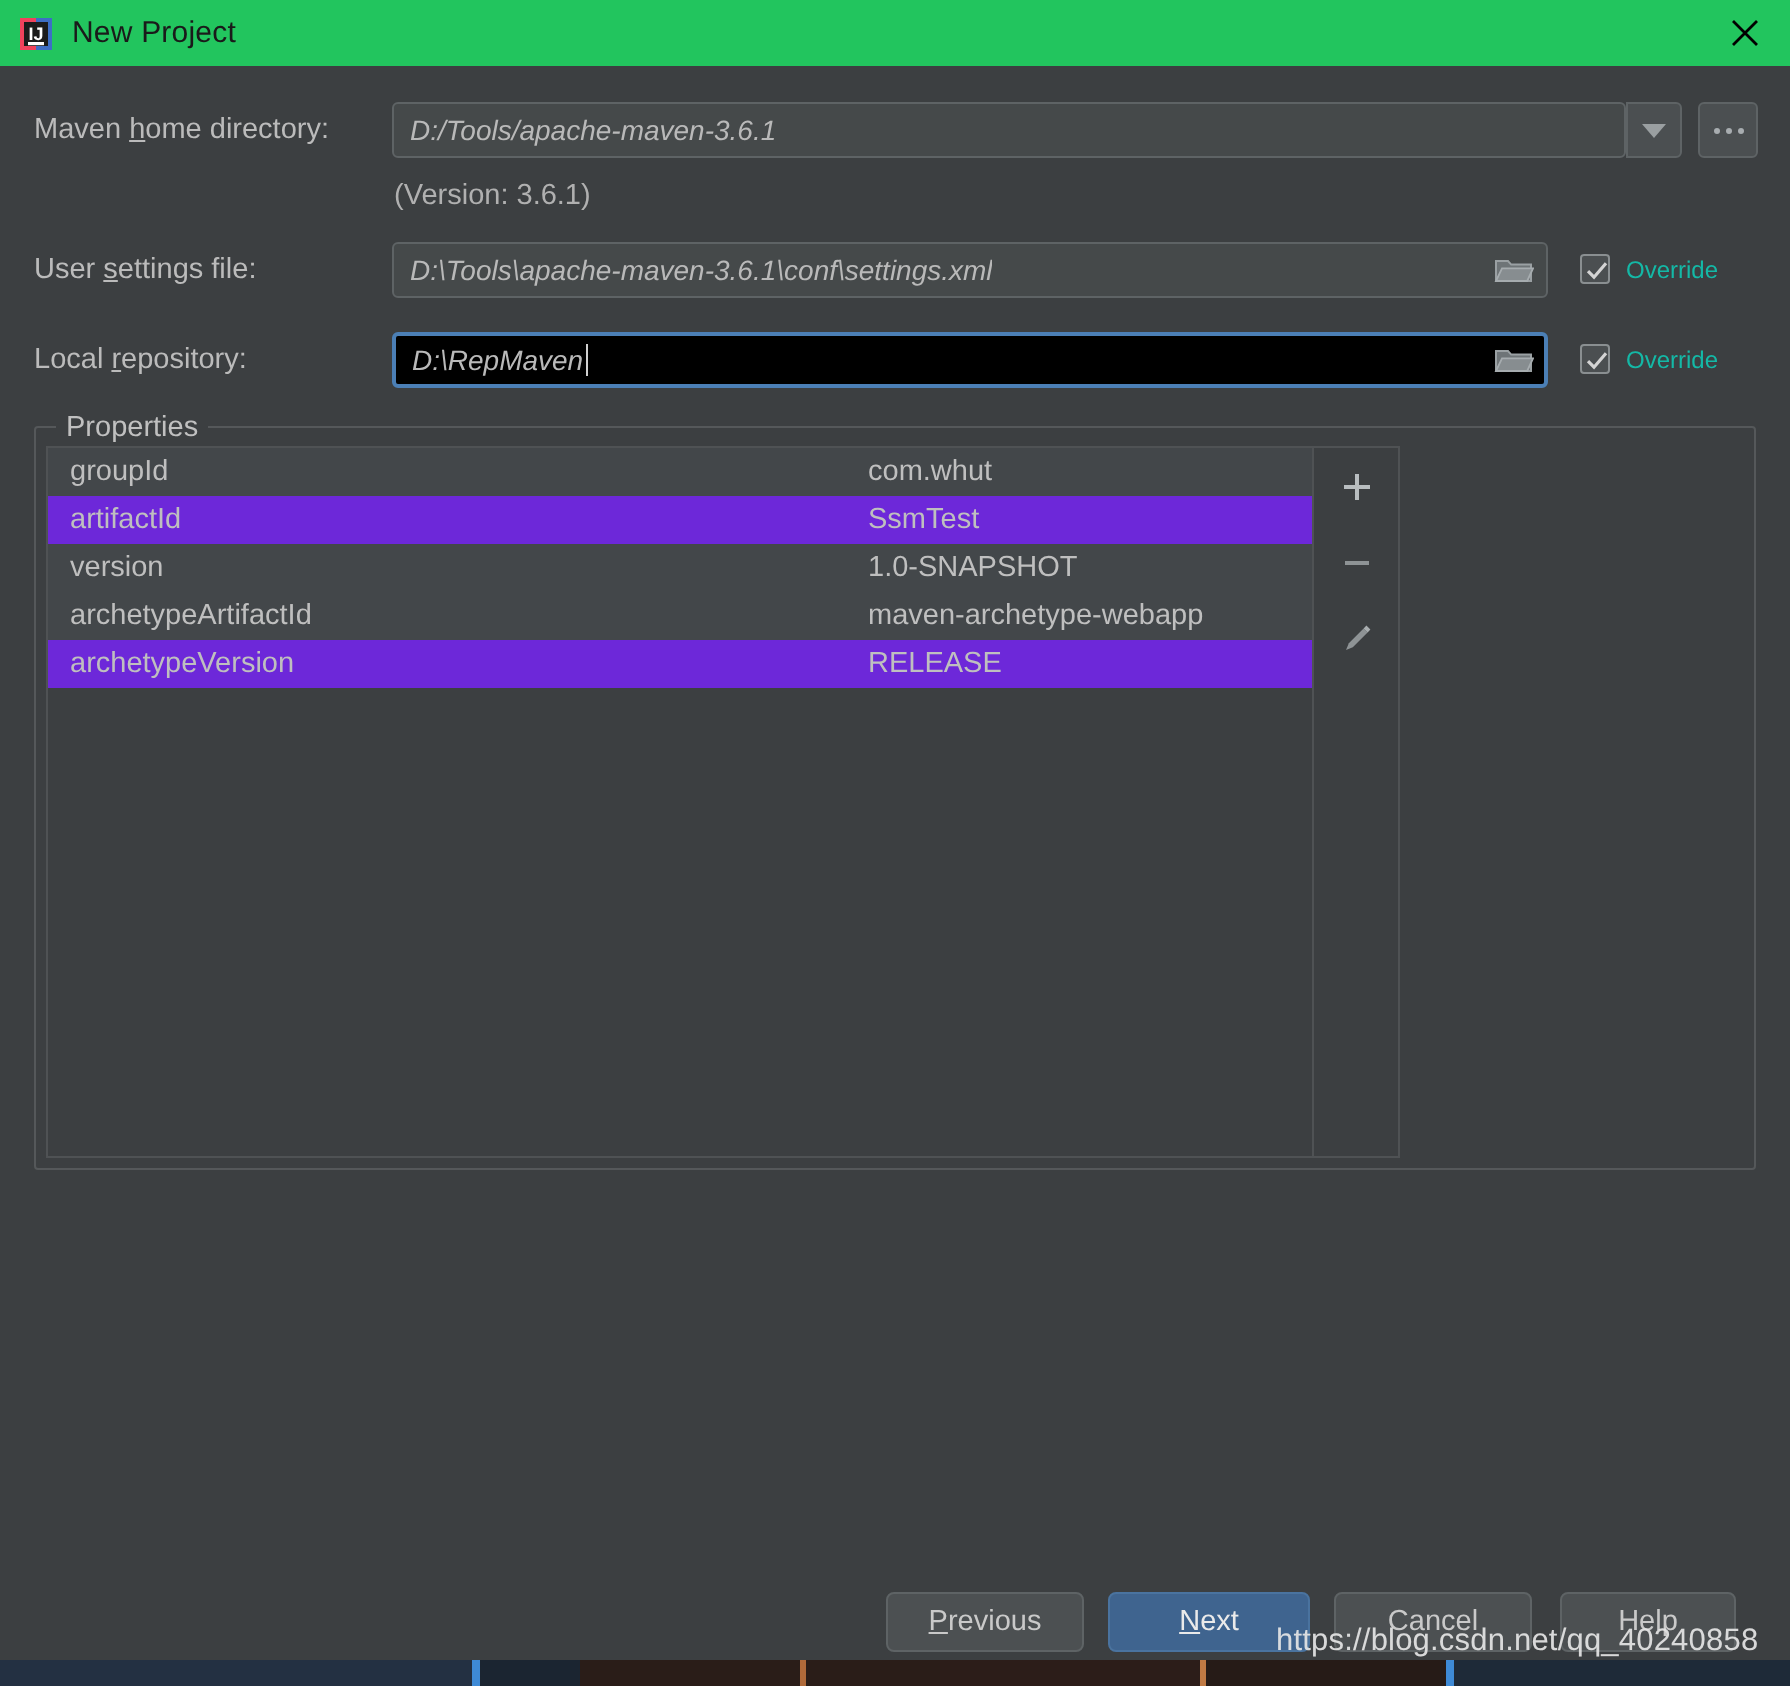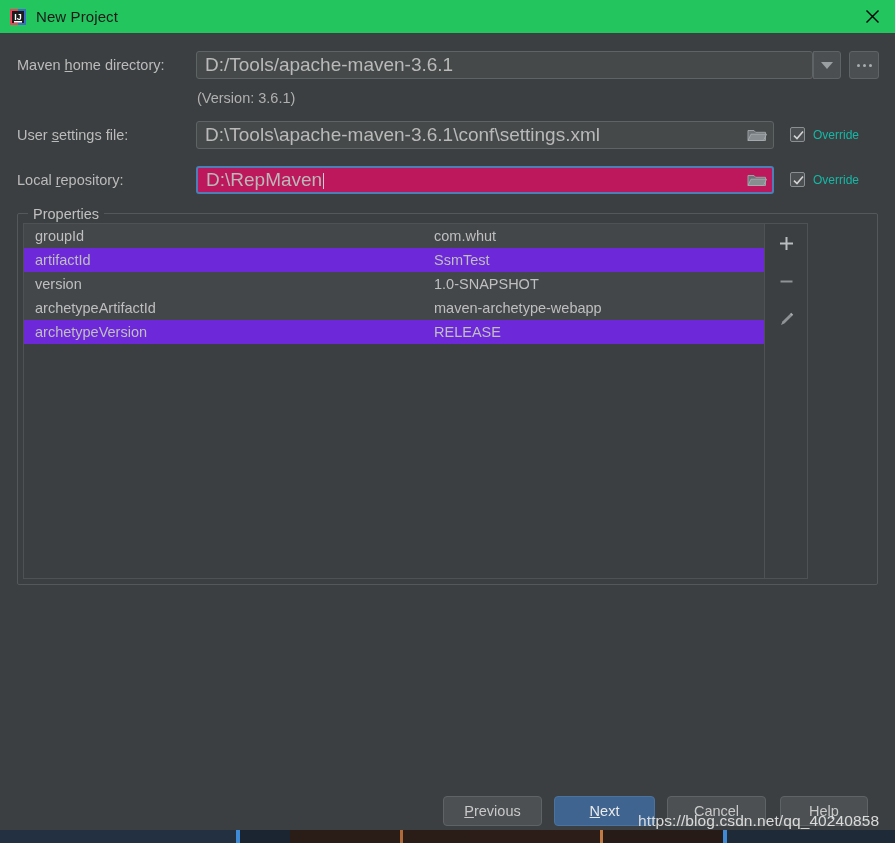--- a/index.html
+++ b/index.html
@@ -73,30 +73,31 @@
   .field {
     position: absolute;
     box-sizing: border-box;
     background: #45494a;
     border: 1px solid #5e6365;
     border-radius: 3px;
     height: 28px;
     display: flex;
     align-items: center;
     color: #b9b9b9;
-    font-size: 19px;
+    font-size: 14px;
+    font-style: italic;
   }
   .field .ftext {
     padding-left: 8px;
     white-space: nowrap;
     overflow: hidden;
   }
   .field.focused {
     border: 2px solid #4b7fb5;
-    background: #be185d;
+    background: #000000;
   }
   .caret {
     display: inline-block;
     width: 1px;
     height: 16px;
     background: #d0d0d0;
     margin-left: 1px;
     vertical-align: -3px;
   }
 
@@ -181,21 +182,21 @@
     position: absolute;
     left: 28px; top: 173px;
     background: #3c3f41;
     padding: 0 5px;
     color: #c0c0c0;
     font-size: 14.5px;
   }
   .table-outer {
     position: absolute;
     left: 23px; top: 190px;
-    width: 785px; height: 356px;
+    width: 677px; height: 356px;
     box-sizing: border-box;
     border: 1px solid #4f5254;
     background: #3c3f41;
     display: flex;
   }
   .table {
     flex: 1 1 auto;
     overflow: hidden;
     position: relative;
   }

